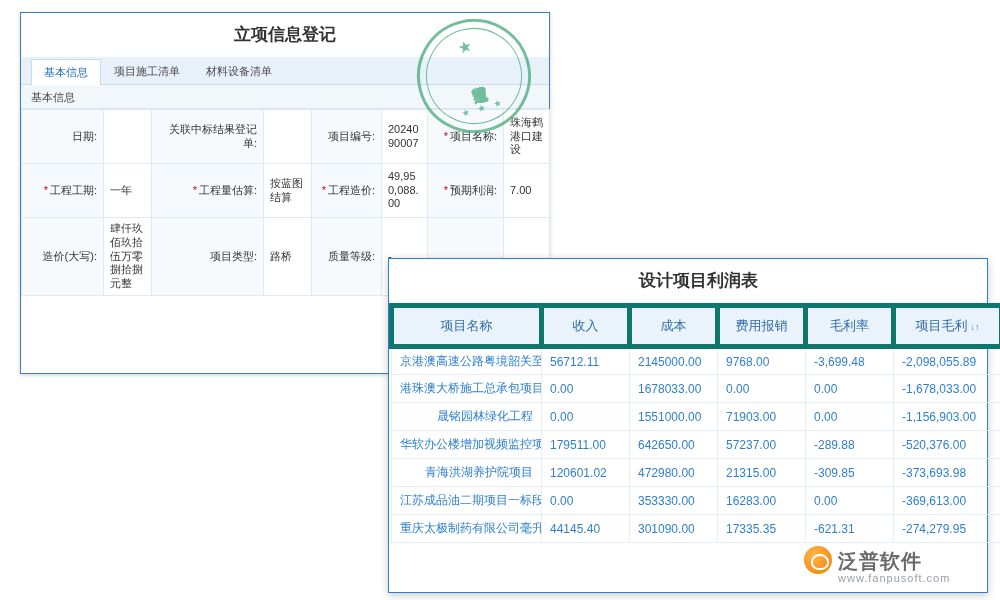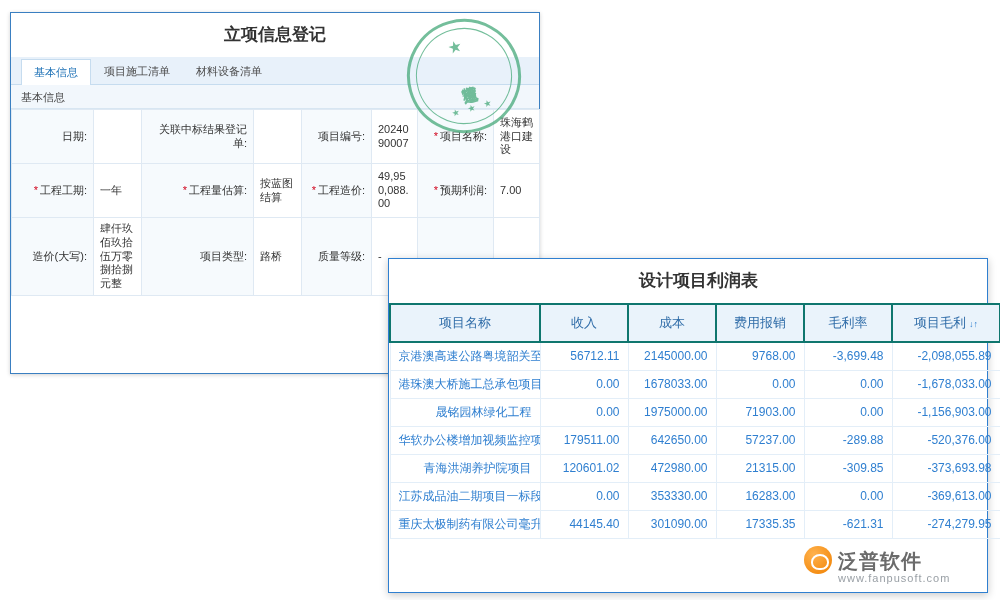--- a/index.html
+++ b/index.html
@@ -7,21 +7,21 @@
     width:1000px;height:600px;
     background:#ffffff;
     font-family:"Liberation Sans","DejaVu Sans",sans-serif;
     position:relative;
     overflow:hidden;
     color:#333;
   }
 
   
   .win1{
-    position:absolute;left:10px;top:12px;width:530px;height:362px;
+    position:absolute;left:20px;top:12px;width:530px;height:362px;
     background:#ffffff;border:1px solid #3a7fc1;box-sizing:border-box;
     box-shadow:0 1px 4px rgba(0,0,0,.18);
   }
   .win1-title{
     height:44px;line-height:44px;text-align:center;
     font-size:17px;font-weight:bold;color:#333;
     background:#ffffff;
   }
   .tabbar{
     height:28px;background:#e8f1fa;border-bottom:1px solid #c6dcef;
@@ -91,29 +91,29 @@
   }
   .win2-title{
     height:44px;line-height:44px;text-align:center;
     font-size:17px;font-weight:bold;color:#333;background:#ffffff;padding-left:21px;
   }
   table.grid{
     border-collapse:collapse;width:100%;table-layout:fixed;font-size:12px;
   }
   table.grid th{
     background:#eaf3fb;color:#2f6ca8;font-weight:normal;
-    border:2px solid #0f766e;height:34px;font-size:13px;
+    border:5px solid #0f766e;height:34px;font-size:13px;
   }
   table.grid td{
     border:1px solid #e3eef8;height:28px;color:#2f7fd0;
     padding:0 8px;box-sizing:border-box;
     white-space:nowrap;overflow:hidden;text-overflow:clip;
   }
   td.name{text-align:right;}
-  td.num{text-align:right;}
+  td.num{text-align:left;}
   .colname{width:150px;}
   .colnum{width:88px;}
   .collast{width:108px;}
   .sortmark{font-size:9px;color:#2f7fd0;margin-left:3px;}
 
   
   .wm{
     position:absolute;right:8px;bottom:6px;width:188px;height:52px;
     pointer-events:none;
   }
@@ -237,21 +237,21 @@
         <td class="name">港珠澳大桥施工总承包项目</td>
         <td class="num">0.00</td>
         <td class="num">1678033.00</td>
         <td class="num">0.00</td>
         <td class="num">0.00</td>
         <td class="num">-1,678,033.00</td>
       </tr>
       <tr>
         <td class="name">晟铭园林绿化工程</td>
         <td class="num">0.00</td>
-        <td class="num">1975000.00</td>
+        <td class="num">1551000.00</td>
         <td class="num">71903.00</td>
         <td class="num">0.00</td>
         <td class="num">-1,156,903.00</td>
       </tr>
       <tr>
         <td class="name">华软办公楼增加视频监控项</td>
         <td class="num">179511.00</td>
         <td class="num">642650.00</td>
         <td class="num">57237.00</td>
         <td class="num">-289.88</td>

